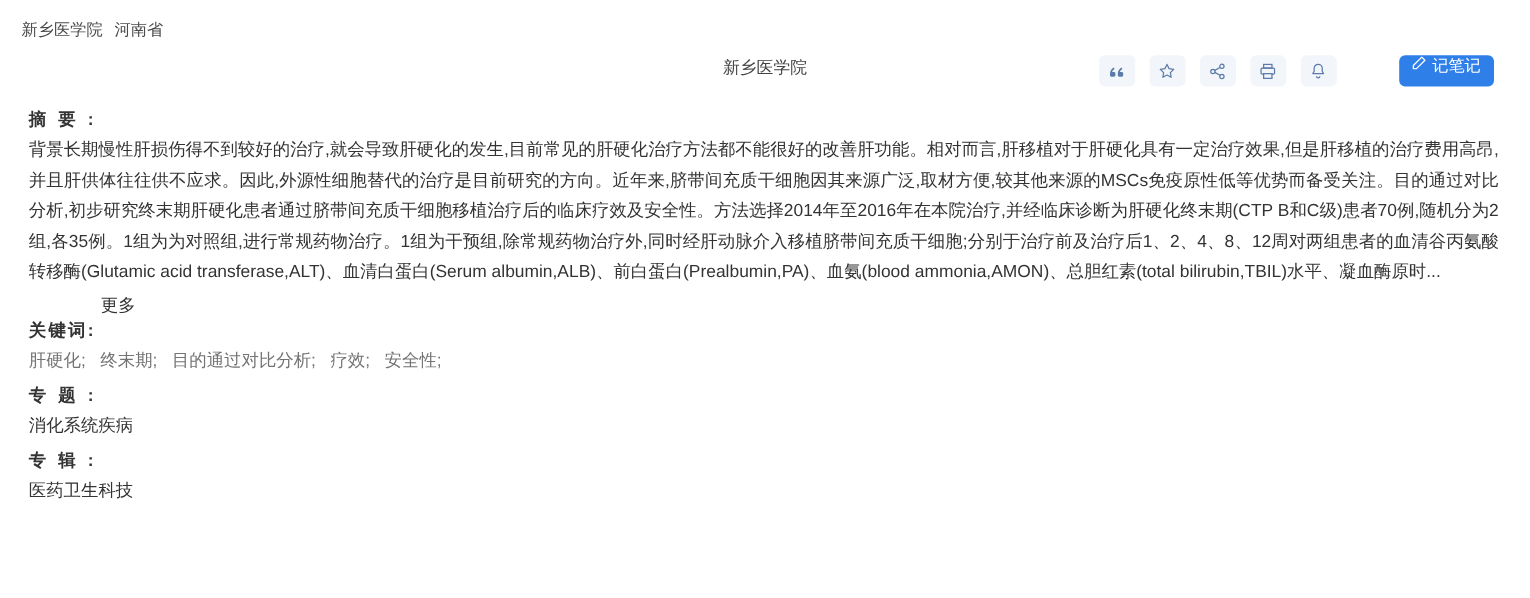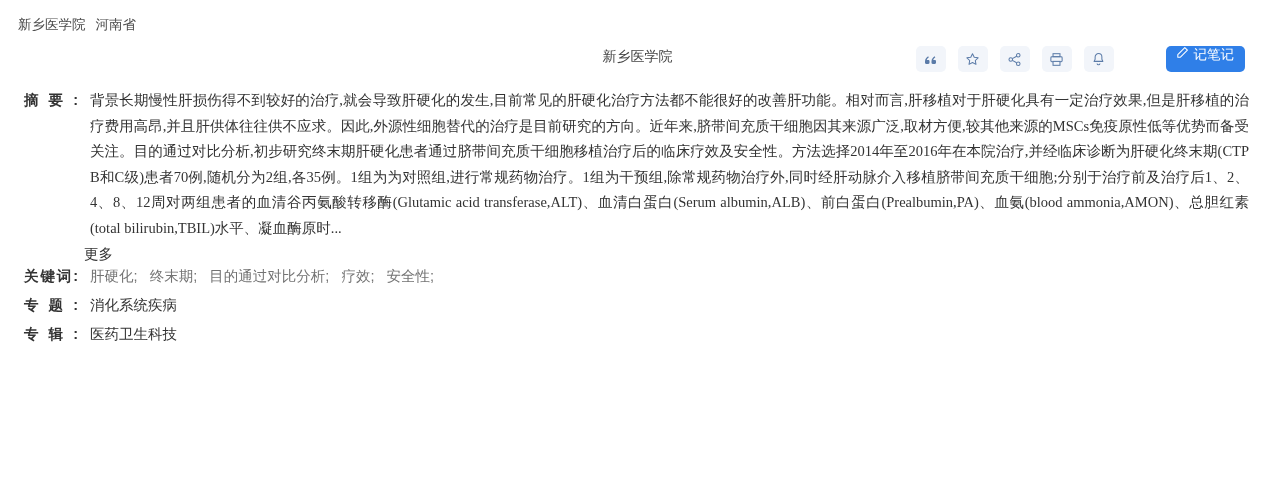--- a/index.html
+++ b/index.html
@@ -93,38 +93,38 @@
   .meta {
     margin-top: 22px;
     padding: 0 26px 0 24px;
   }
   .row {
     display: flex;
     align-items: flex-start;
     font-size: 14.5px;
     line-height: 25px;
     margin-bottom: 4px;
+    flex-direction: column;
   }
   .row-label {
     flex: 0 0 auto;
     font-weight: bold;
     color: #333333;
     width: 54px;
     text-align: justify;
     text-align-last: justify;
     padding-right: 12px;
   }
   .row-value {
     flex: 1 1 auto;
     color: #333333;
     text-align: justify;
   }
   .abstract-text {
     line-height: 25.5px;
-    font-family: Liberation Serif, serif;
   }
   .more {
     display: block;
     margin-top: 2px;
     margin-left: 60px;
     color: #333333;
     font-size: 14.5px;
     cursor: pointer;
   }
   .kw {

